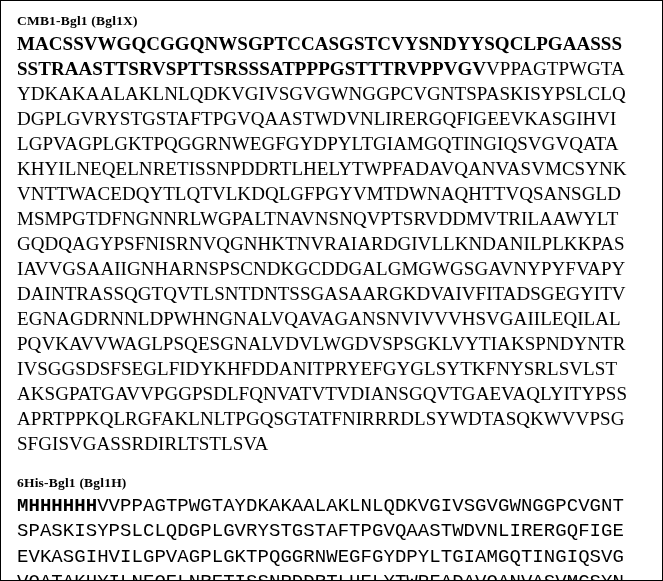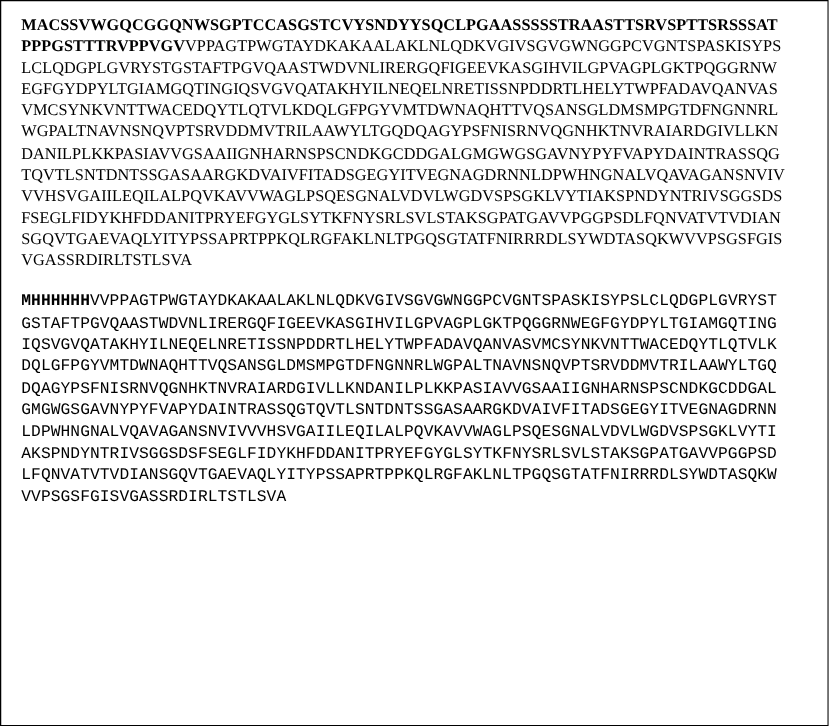--- a/index.html
+++ b/index.html
@@ -28,21 +28,21 @@
   }
   .seq-title {
     font-family: "Liberation Serif", serif;
     font-weight: bold;
     font-size: 13.5px;
     letter-spacing: 0.2px;
     margin: 2px 0 3px 2px;
   }
   .seq-body {
     font-family: "Liberation Serif", serif;
-    font-size: 13px;
+    font-size: 19px;
     line-height: 1.315;
     letter-spacing: 0.05px;
     text-align: justify;
     word-break: break-all;
     margin: 0 20px 0 2px;
   }
   .seq-body .tag {
     font-weight: bold;
   }
   .spacer {
@@ -52,22 +52,24 @@
     line-height: 1.34;
     font-family: Liberation Mono, monospace;
   }
 </style>
 </head>
 <body>
 
 <div class="page">
 
   <div class="seq-block block-1">
+    <div class="seq-title">CMB1-Bgl1 (Bgl1X)</div>
     <div class="seq-body"><span class="tag">MACSSVWGQCGGQNWSGPTCCASGSTCVYSNDYYSQCLPGAASSSSSTRAASTTSRVSPTTSRSSSATPPPGSTTTRVPPVGV</span><span>VPPAGTPWGTAYDKAKAALAKLNLQDKVGIVSGVGWNGGPCVGNTSPASKISYPSLCLQDGPLGVRYSTGSTAFTPGVQAASTWDVNLIRERGQFIGEEVKASGIHVILGPVAGPLGKTPQGGRNWEGFGYDPYLTGIAMGQTINGIQSVGVQATAKHYILNEQELNRETISSNPDDRTLHELYTWPFADAVQANVASVMCSYNKVNTTWACEDQYTLQTVLKDQLGFPGYVMTDWNAQHTTVQSANSGLDMSMPGTDFNGNNRLWGPALTNAVNSNQVPTSRVDDMVTRILAAWYLTGQDQAGYPSFNISRNVQGNHKTNVRAIARDGIVLLKNDANILPLKKPASIAVVGSAAIIGNHARNSPSCNDKGCDDGALGMGWGSGAVNYPYFVAPYDAINTRASSQGTQVTLSNTDNTSSGASAARGKDVAIVFITADSGEGYITVEGNAGDRNNLDPWHNGNALVQAVAGANSNVIVVVHSVGAIILEQILALPQVKAVVWAGLPSQESGNALVDVLWGDVSPSGKLVYTIAKSPNDYNTRIVSGGSDSFSEGLFIDYKHFDDANITPRYEFGYGLSYTKFNYSRLSVLSTAKSGPATGAVVPGGPSDLFQNVATVTVDIANSGQVTGAEVAQLYITYPSSAPRTPPKQLRGFAKLNLTPGQSGTATFNIRRRDLSYWDTASQKWVVPSGSFGISVGASSRDIRLTSTLSVA</span></div>
   </div>
 
   <div class="spacer"></div>
 
   <div class="seq-block block-2">
+    <div class="seq-title">6His-Bgl1  (Bgl1H)</div>
     <div class="seq-body"><span class="tag">MHHHHHH</span><span>VVPPAGTPWGTAYDKAKAALAKLNLQDKVGIVSGVGWNGGPCVGNTSPASKISYPSLCLQDGPLGVRYSTGSTAFTPGVQAASTWDVNLIRERGQFIGEEVKASGIHVILGPVAGPLGKTPQGGRNWEGFGYDPYLTGIAMGQTINGIQSVGVQATAKHYILNEQELNRETISSNPDDRTLHELYTWPFADAVQANVASVMCSYNKVNTTWACEDQYTLQTVLKDQLGFPGYVMTDWNAQHTTVQSANSGLDMSMPGTDFNGNNRLWGPALTNAVNSNQVPTSRVDDMVTRILAAWYLTGQDQAGYPSFNISRNVQGNHKTNVRAIARDGIVLLKNDANILPLKKPASIAVVGSAAIIGNHARNSPSCNDKGCDDGALGMGWGSGAVNYPYFVAPYDAINTRASSQGTQVTLSNTDNTSSGASAARGKDVAIVFITADSGEGYITVEGNAGDRNNLDPWHNGNALVQAVAGANSNVIVVVHSVGAIILEQILALPQVKAVVWAGLPSQESGNALVDVLWGDVSPSGKLVYTIAKSPNDYNTRIVSGGSDSFSEGLFIDYKHFDDANITPRYEFGYGLSYTKFNYSRLSVLSTAKSGPATGAVVPGGPSDLFQNVATVTVDIANSGQVTGAEVAQLYITYPSSAPRTPPKQLRGFAKLNLTPGQSGTATFNIRRRDLSYWDTASQKWVVPSGSFGISVGASSRDIRLTSTLSVA</span></div>
   </div>
 
 </div>
 
 </body></html>

